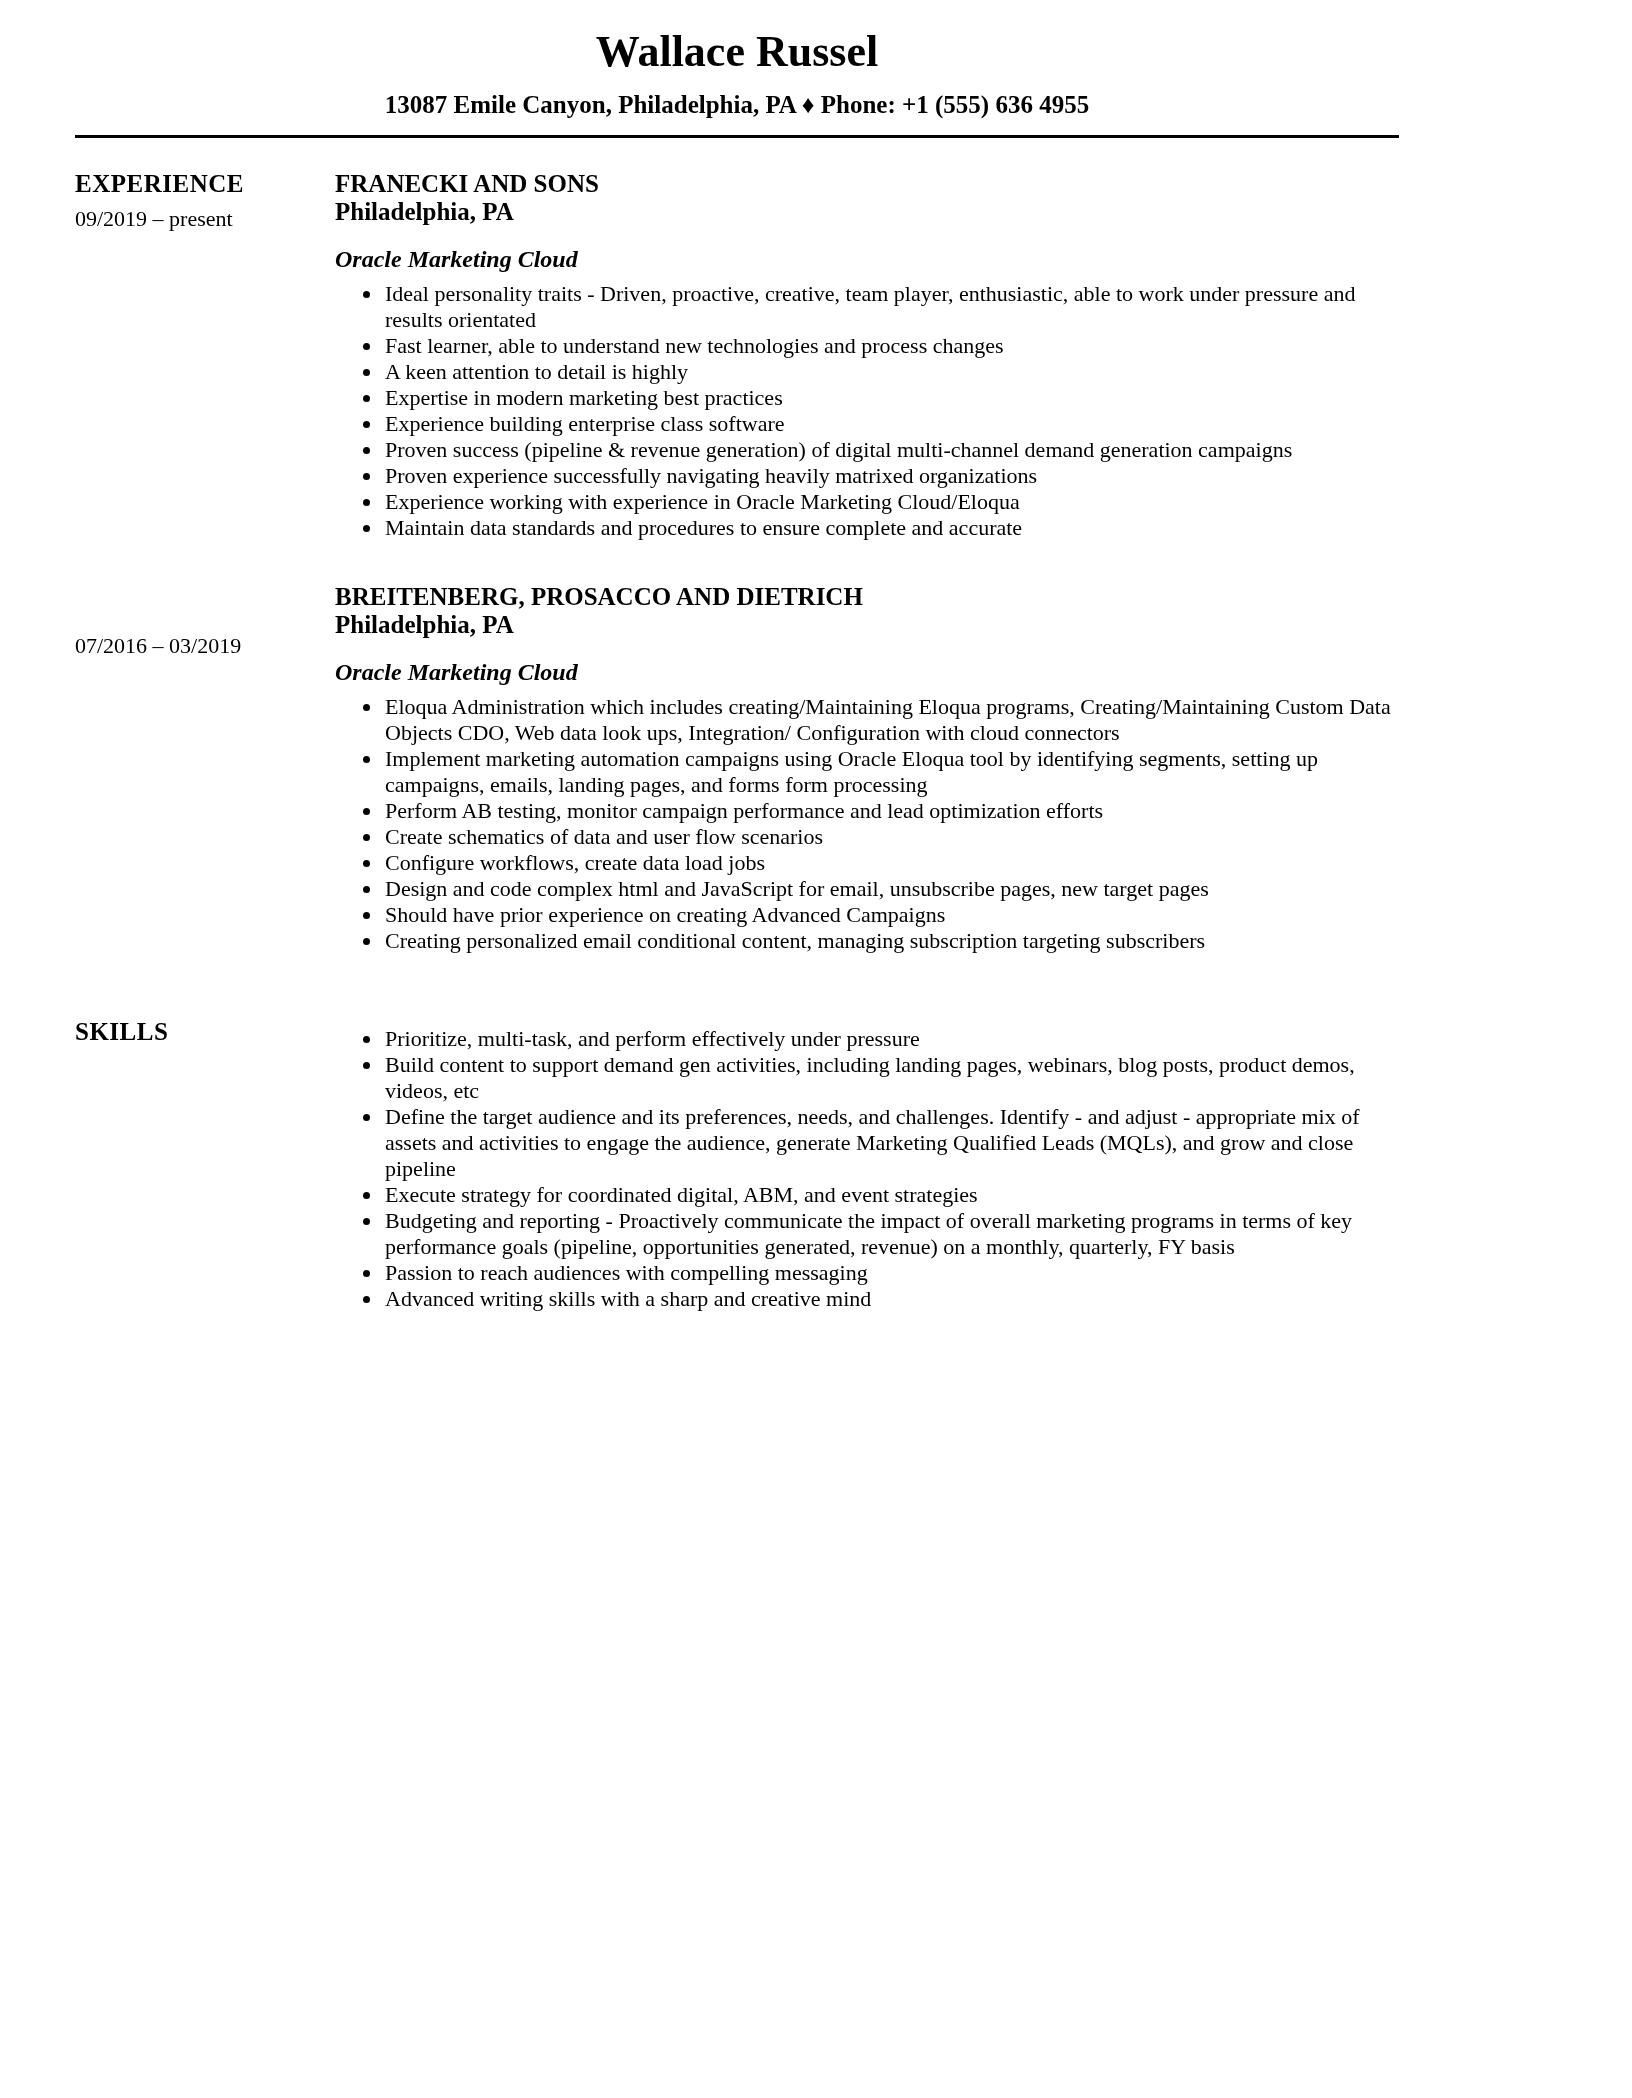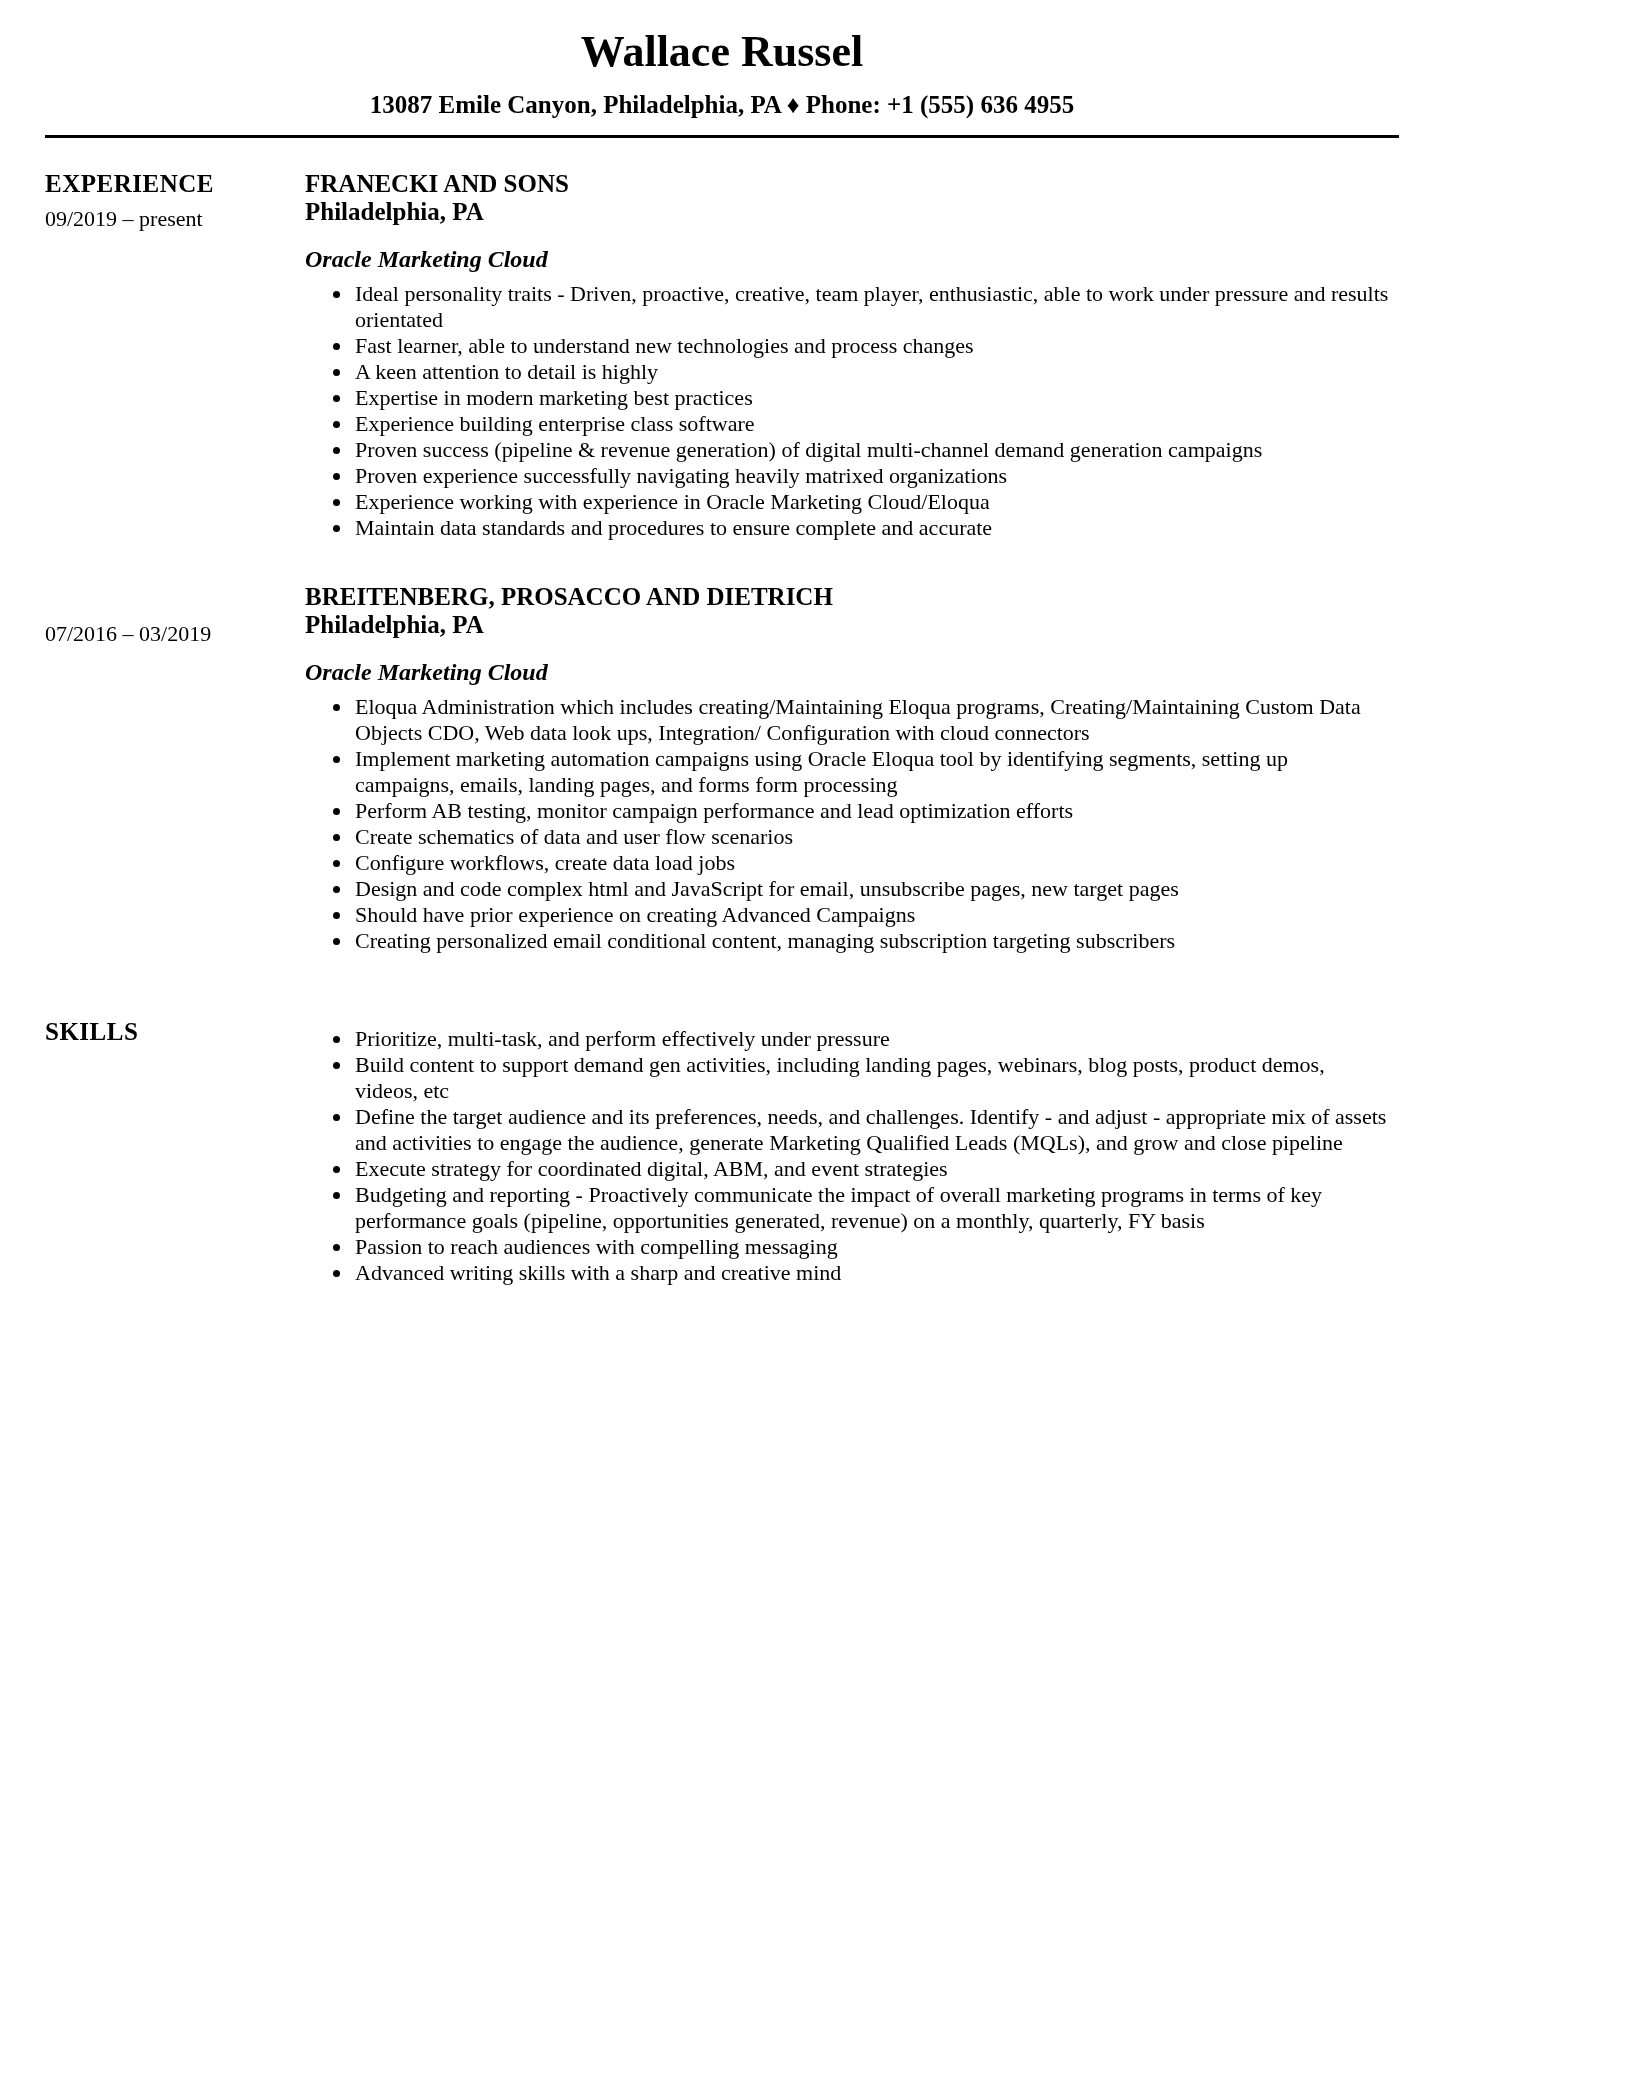--- a/index.html
+++ b/index.html
@@ -3,21 +3,21 @@
 <meta charset="utf-8">
 <style>
   * { box-sizing: border-box; }
   html, body { margin: 0; padding: 0; background: #ffffff; }
   .page {
     width: 1480px;
     height: 2098px;
     background: #ffffff;
     color: #000000;
     font-family: "Liberation Serif", serif;
-    padding: 26px 81px 0 45px;
+    padding: 26px 81px 0 75px;
     position: relative;
   }
   .doc-header { text-align: center; }
   .name {
     font-size: 44px;
     font-weight: bold;
     line-height: 1.2;
   }
   .contact {
     font-size: 25px;
@@ -42,21 +42,21 @@
     font-size: 25px;
     font-weight: bold;
     letter-spacing: 0.5px;
   }
   .side-date {
     font-size: 22px;
     margin-top: 8px;
   }
   .side-date-offset {
     font-size: 22px;
-    margin-top: 38px;
+    margin-top: 50px;
   }
   .job-header {
     display: flex;
     justify-content: space-between;
     align-items: baseline;
     flex-direction: column;
   }
   .company, .location {
     font-size: 25px;
     font-weight: bold;

